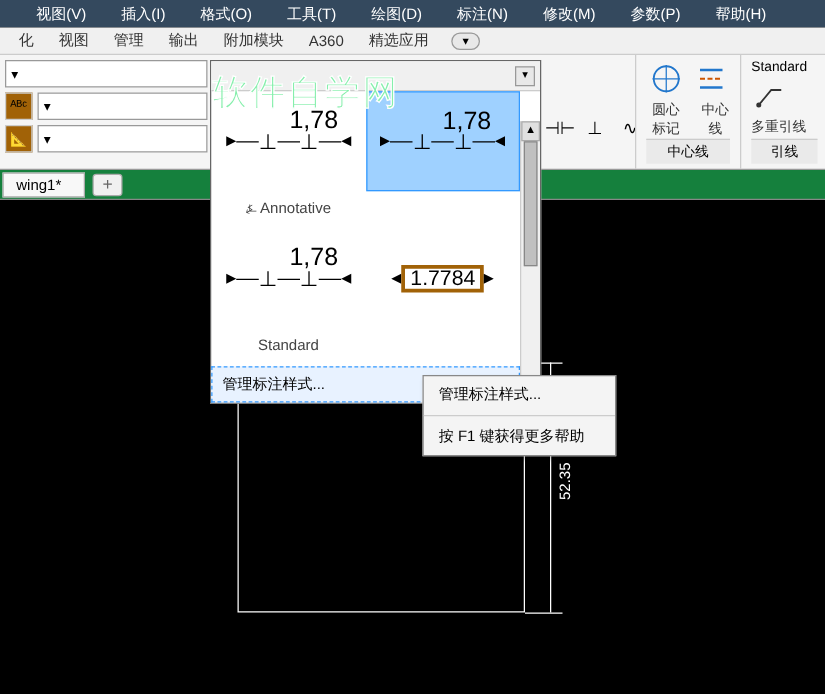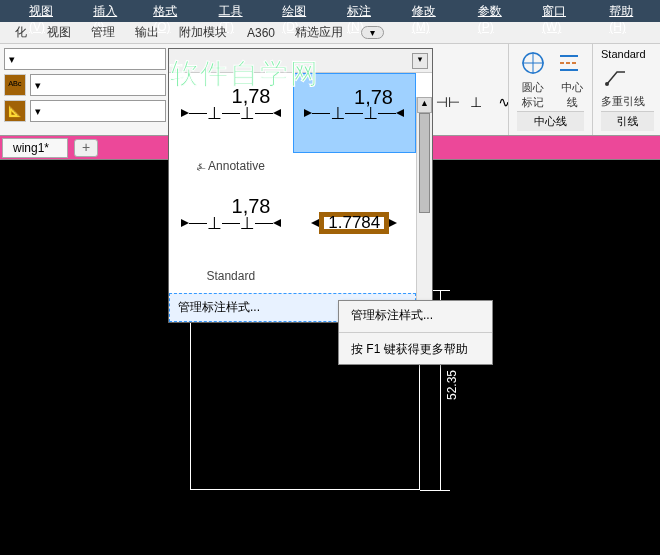--- a/index.html
+++ b/index.html
@@ -1,37 +1,37 @@
 <!DOCTYPE html>
 <html><head>
 <meta charset="utf-8">
 <style>
 * { margin: 0; padding: 0; box-sizing: border-box; font-family: "Microsoft YaHei", Arial, sans-serif; }
 body { width: 660px; height: 555px; overflow: hidden; background: #000; position: relative; }
 
 .menubar { background: #34495e; height: 22px; display: flex; padding-left: 15px; }
-.menubar-item { color: #fff; font-size: 12px; padding: 3px 14px; cursor: pointer; text-decoration: underline; }
+.menubar-item { color: #fff; font-size: 12px; padding: 3px 14px; cursor: pointer; }
 
 .tabbar { background: #f0f0f0; height: 22px; display: flex; align-items: center; border-bottom: 1px solid #ccc; padding-left: 5px; }
 .tab-item { font-size: 12px; padding: 2px 10px; color: #333; cursor: pointer; }
 .tab-dropdown { background: #e8e8e8; border: 1px solid #999; border-radius: 8px; padding: 0 8px; margin-left: 8px; font-size: 10px; cursor: pointer; }
 
 .ribbon { background: #f5f5f5; height: 92px; display: flex; border-bottom: 1px solid #999; position: relative; }
 .ribbon-left { width: 170px; display: flex; flex-direction: column; padding: 4px; }
 .ribbon-left-row { display: flex; gap: 4px; margin-bottom: 4px; }
 .mini-btn { width: 22px; height: 22px; background: #a16207; border: 1px solid #ccc; font-size: 11px; display: flex; align-items: center; justify-content: center; cursor: pointer; }
 .dropdown-wide { flex: 1; height: 22px; background: #fff; border: 1px solid #999; display: flex; align-items: center; padding: 0 4px; font-size: 11px; }
 
 .ribbon-panel { border-left: 1px solid #ccc; padding: 4px 8px; display: flex; flex-direction: column; align-items: center; justify-content: space-between; height: 100%; }
 .panel-icons { display: flex; gap: 6px; flex-wrap: wrap; justify-content: center; }
 .panel-icon { width: 30px; height: 30px; display: flex; align-items: center; justify-content: center; cursor: pointer; }
 .panel-label { font-size: 11px; color: #333; text-align: center; }
 .panel-bottom { font-size: 11px; background: #eaeaea; padding: 2px 12px; width: 100%; text-align: center; border-top: 1px solid #ccc; }
 
-.doc-tabs { background: #ec4899; height: 24px; display: flex; align-items: center; border-bottom: 1px solid #888; }
+.doc-tabs { background: #15803d; height: 24px; display: flex; align-items: center; border-bottom: 1px solid #888; }
 .doc-tab { background: #f8f8f8; border: 1px solid #aaa; padding: 2px 18px 2px 10px; font-size: 12px; margin-left: 2px; position: relative; }
 .doc-tab-add { width: 24px; height: 18px; background: #f0f0f0; border: 1px solid #aaa; border-radius: 3px; margin-left: 6px; text-align: center; font-size: 14px; line-height: 14px; cursor: pointer; color: #666; }
 
 .canvas { position: absolute; top: 160px; left: 0; right: 0; bottom: 0; background: #000; }
 .drawing { position: absolute; left: 190px; top: 130px; }
 .rect { width: 230px; height: 200px; border: 1px solid #fff; position: absolute; }
 .dim-line-v { position: absolute; left: 250px; top: 0; height: 200px; border-right: 1px solid #fff; }
 .dim-ext1 { position: absolute; left: 230px; top: 0; width: 30px; border-top: 1px solid #fff; }
 .dim-ext2 { position: absolute; left: 230px; top: 200px; width: 30px; border-top: 1px solid #fff; }
 .dim-text { position: absolute; left: 255px; top: 80px; color: #fff; font-size: 12px; writing-mode: vertical-rl; transform: rotate(180deg); }
@@ -55,38 +55,37 @@
 
 .watermark { position: absolute; left: 170px; top: 55px; z-index: 30; pointer-events: none; }
 .wm-text1 { font-size: 28px; font-weight: normal; color: #86efac; -webkit-text-stroke: 1px #fff; letter-spacing: 2px; }
 .wm-text2 { font-size: 13px; color: #ff6600; font-weight: bold; letter-spacing: 1px; margin-top: -4px; }
 
 .arrow-marker { display: inline-block; width: 0; height: 0; border-top: 4px solid transparent; border-bottom: 4px solid transparent; }
 .arrow-l { border-right: 8px solid #000; }
 .arrow-r { border-left: 8px solid #000; }
 .dim-sample { display: flex; align-items: center; font-size: 17px; }
 .dim-sample .line { width: 18px; border-top: 1px solid #000; }
-.dim-box { border: 5px solid #a16207; padding: 0 4px; height: 22px; display: flex; align-items: center; }
+.dim-box { border: 3px solid #a16207; padding: 0 4px; height: 22px; display: flex; align-items: center; }
 
 .small-tools { position: absolute; left: 436px; top: 46px; display: flex; gap: 4px; }
 .small-tool { width: 24px; height: 24px; display: flex; align-items: center; justify-content: center; cursor: pointer; font-size: 14px; }
 </style>
 </head>
 <body>
 
 <div class="menubar">
   <div class="menubar-item">视图(V)</div>
   <div class="menubar-item">插入(I)</div>
   <div class="menubar-item">格式(O)</div>
   <div class="menubar-item">工具(T)</div>
   <div class="menubar-item">绘图(D)</div>
   <div class="menubar-item">标注(N)</div>
   <div class="menubar-item">修改(M)</div>
   <div class="menubar-item">参数(P)</div>
-  <div class="menubar-item">窗口(W)</div>
   <div class="menubar-item">帮助(H)</div>
 </div>
 
 <div class="tabbar">
   <div class="tab-item">化</div>
   <div class="tab-item">视图</div>
   <div class="tab-item">管理</div>
   <div class="tab-item">输出</div>
   <div class="tab-item">附加模块</div>
   <div class="tab-item">A360</div>

